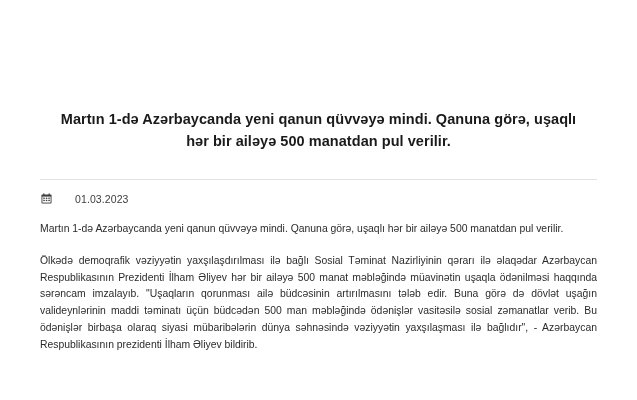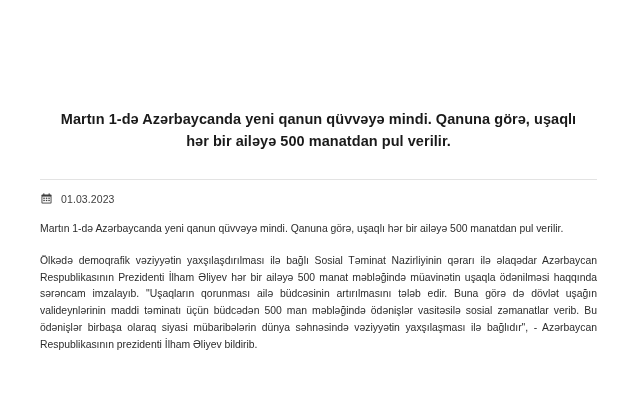--- a/index.html
+++ b/index.html
@@ -41,21 +41,21 @@
     box-sizing: border-box;
   }
   .rule {
     margin-top: 26px;
     border-top: 1px solid #e3e3e3;
     width: 100%;
   }
   .date-row {
     display: flex;
     align-items: center;
-    gap: 9px;
+    gap: 23px;
     margin-top: 13px;
     padding-left: 1px;
   }
   .cal-icon {
     display: inline-block;
     width: 11px;
     height: 11px;
     position: relative;
     flex: 0 0 auto;
   }

